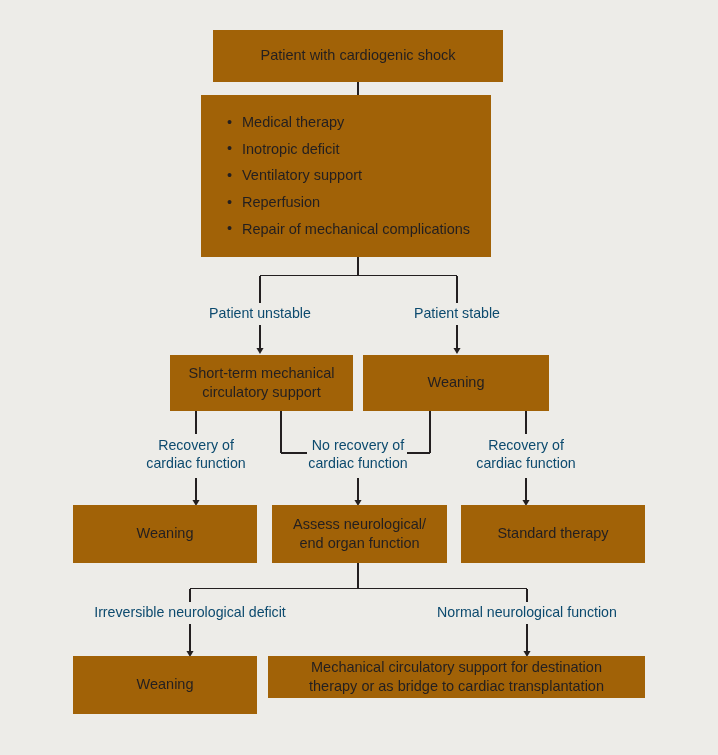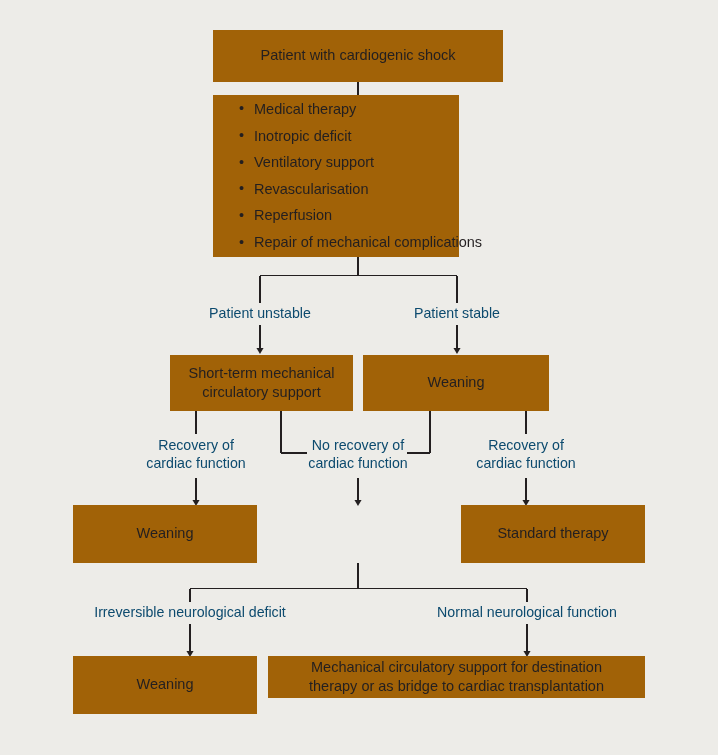--- a/index.html
+++ b/index.html
@@ -127,44 +127,47 @@
 
       <line x1="190" y1="624" x2="190" y2="654" marker-end="url(#arrowhead)"></line>
       <line x1="527" y1="624" x2="527" y2="654" marker-end="url(#arrowhead)"></line>
     </g>
   </svg>
 
   <div class="node-box" style="left:213px; top:30px; width:290px; height:52px;">
     <span>Patient with cardiogenic shock</span>
   </div>
 
-  <div class="node-box left-align" style="left:213px; top:95px; width:246px; height:162px;">
+  <div class="node-box left-align" style="left:201px; top:95px; width:290px; height:162px;">
     <ul class="bullet-list">
       <li>Medical therapy</li>
       <li>Inotropic deficit</li>
       <li>Ventilatory support</li>
-      <li>Revascularisation</li>
       <li>Reperfusion</li>
       <li>Repair of mechanical complications</li>
     </ul>
   </div>
 
   <div class="node-box" style="left:170px; top:355px; width:183px; height:56px;">
     <span style="white-space: pre-line;">Short-term mechanical
 circulatory support</span>
   </div>
 
   <div class="node-box" style="left:363px; top:355px; width:186px; height:56px;">
     <span>Weaning</span>
   </div>
 
   <div class="node-box" style="left:73px; top:505px; width:184px; height:58px;">
     <span>Weaning</span>
   </div>
 
+  <div class="node-box" style="left:272px; top:505px; width:175px; height:58px;">
+    <span style="white-space: pre-line;">Assess neurological/
+end organ function</span>
+  </div>
 
   <div class="node-box" style="left:461px; top:505px; width:184px; height:58px;">
     <span>Standard therapy</span>
   </div>
 
   <div class="node-box" style="left:73px; top:656px; width:184px; height:58px;">
     <span>Weaning</span>
   </div>
 
   <div class="node-box" style="left:268px; top:656px; width:377px; height:42px;">

